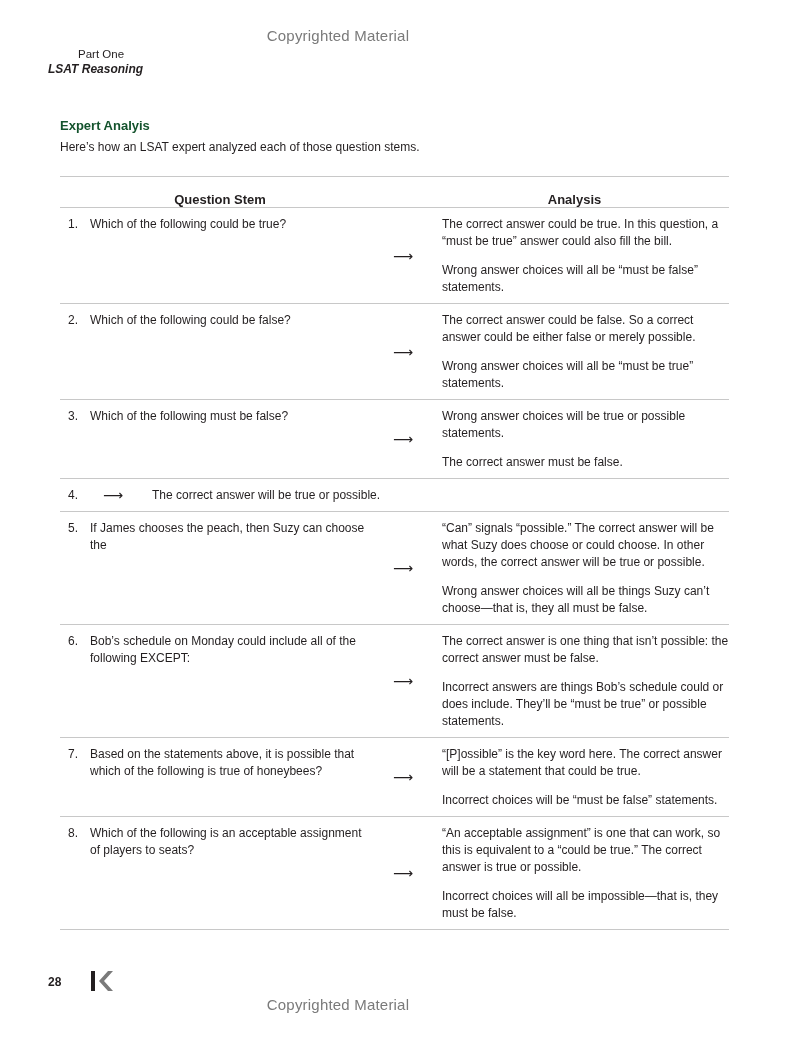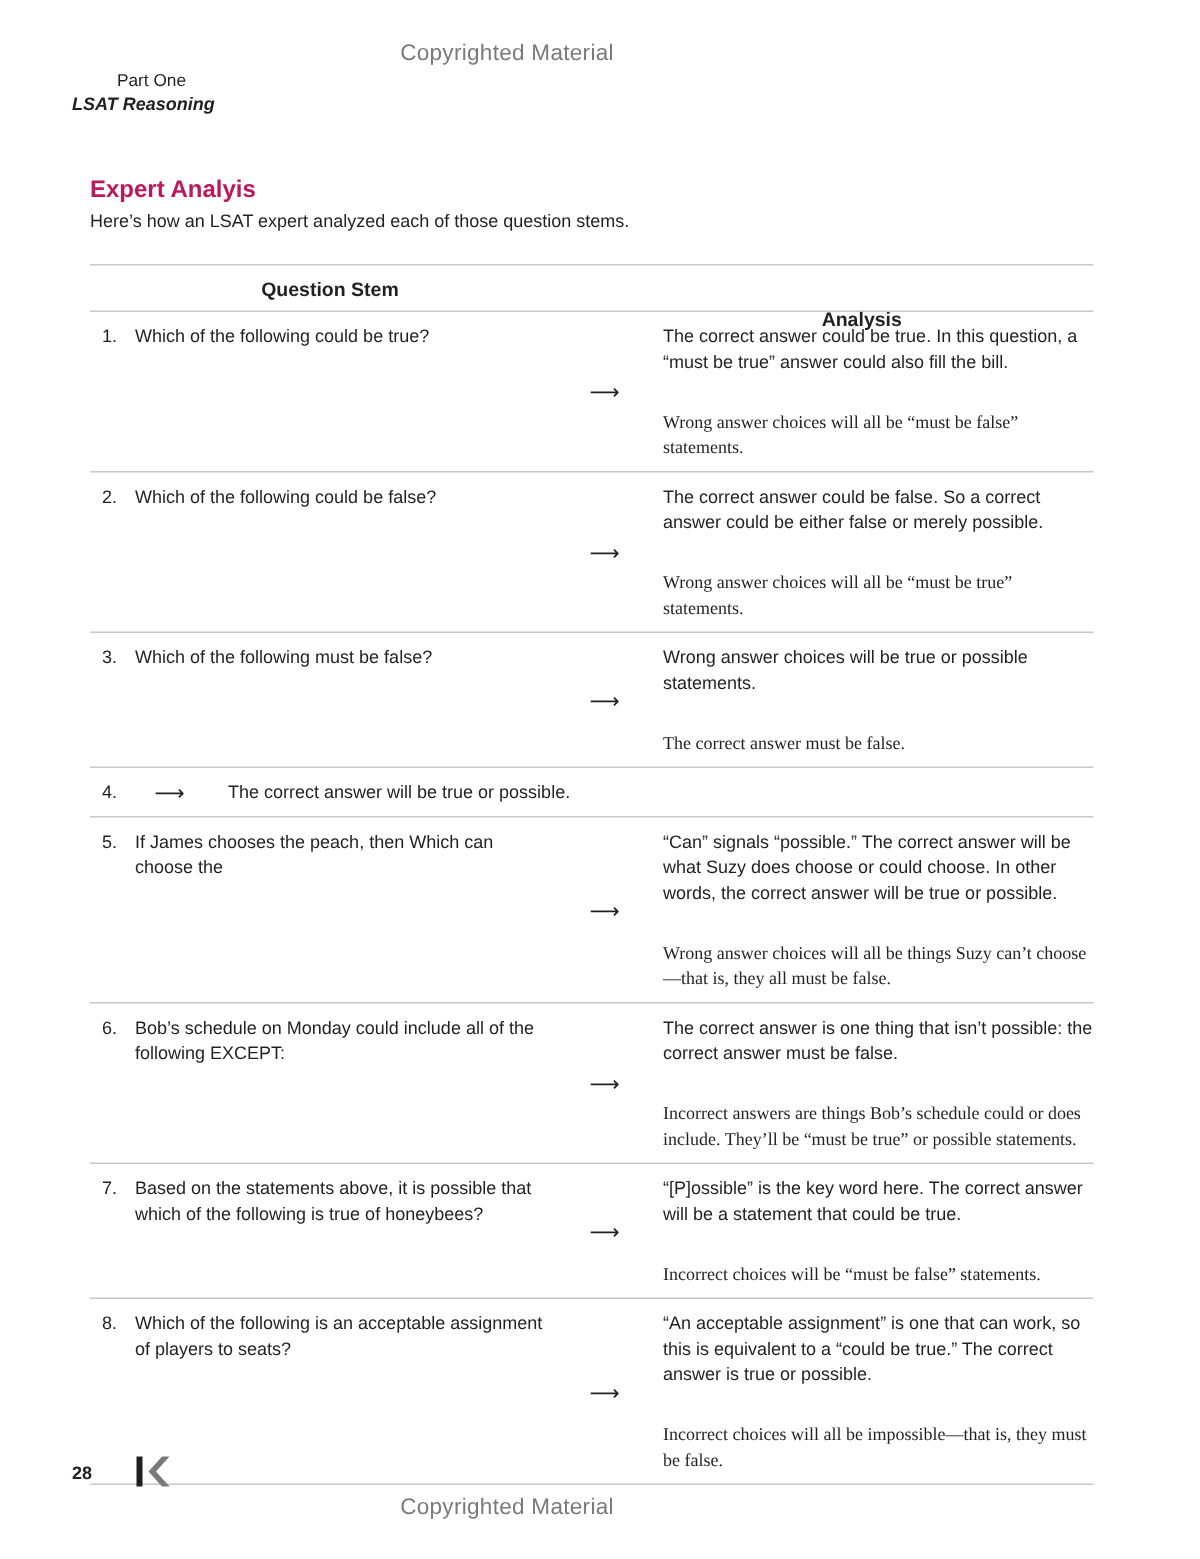--- a/index.html
+++ b/index.html
@@ -15,47 +15,47 @@
   }
   .wm-top { top: 27px; }
   .wm-bottom { top: 996px; }
 
   .running-head { position: absolute; left: 48px; top: 47px; line-height: 15px; }
   .rh-part { font-size: 11.5px; color: #231f20; margin-left: 30px; }
   .rh-title { font-size: 12px; font-weight: bold; color: #231f20; font-style: italic; }
 
   .section-title {
     position: absolute; left: 60px; top: 118px;
-    font-size: 16px; font-weight: bold; color: #be185d;
+    font-size: 13px; font-weight: bold; color: #14532d;
   }
   .section-intro {
     position: absolute; left: 60px; top: 140px;
     font-size: 12px; color: #231f20;
   }
 
   .table {
     position: absolute; left: 60px; top: 176px; width: 669px;
     border-top: 1.5px solid #c8c8c8;
   }
-  .thead { display: flex; height: 30px; align-items: center; border-bottom: 1.5px solid #c8c8c8; }
+  .thead { display: flex; height: 30px; align-items: flex-end; border-bottom: 1.5px solid #c8c8c8; }
   .th { font-size: 13px; font-weight: bold; text-align: center; }
   .th-stem { width: 320px; }
   .th-analysis { flex: 1; padding-left: 40px; margin-top: 40px; }
 
   .row {
     display: flex; border-bottom: 1.5px solid #c8c8c8;
     padding: 8px 0 7px 0; font-size: 12px; line-height: 17px;
   }
   .num { width: 30px; text-align: right; padding-right: 0; box-sizing: border-box; flex-shrink: 0; }
   .num span { display: inline-block; width: 22px; text-align: left; padding-left: 6px; }
   .stem { width: 290px; padding-left: 0; box-sizing: border-box; flex-shrink: 0; padding-right: 10px; }
   .arrow-col { width: 38px; flex-shrink: 0; display: flex; align-items: center; justify-content: center; font-size: 14px; color: #231f20; padding-left: 4px; }
   .analysis { flex: 1; padding-left: 20px; }
   .analysis p { margin: 0; }
-  .analysis p + p { margin-top: 23px; font-family: Liberation Serif, serif; }
+  .analysis p + p { margin-top: 12px; }
 
   .footer-page {
     position: absolute; left: 48px; top: 975px;
     font-size: 12px; font-weight: bold; color: #231f20;
   }
   .footer-logo { position: absolute; left: 90px; top: 970px; width: 24px; height: 22px; }
 </style>
 </head>
 <body>
 
@@ -104,21 +104,21 @@
       </div>
       <div class="row">
         <div class="num"><span>4.</span></div>
         <div class="arrow-col">⟶</div>
         <div class="analysis">
           <p>The correct answer will be true or possible.</p>
         </div>
       </div>
       <div class="row">
         <div class="num"><span>5.</span></div>
-        <div class="stem">If James chooses the peach, then Which can choose the</div>
+        <div class="stem">If James chooses the peach, then Suzy can choose the</div>
         <div class="arrow-col">⟶</div>
         <div class="analysis">
           <p>“Can” signals “possible.” The correct answer will be what Suzy does choose or could choose. In other words, the correct answer will be true or possible.</p>
           <p>Wrong answer choices will all be things Suzy can’t choose—that is, they all must be false.</p>
         </div>
       </div>
       <div class="row">
         <div class="num"><span>6.</span></div>
         <div class="stem">Bob’s schedule on Monday could include all of the following EXCEPT:</div>
         <div class="arrow-col">⟶</div>

